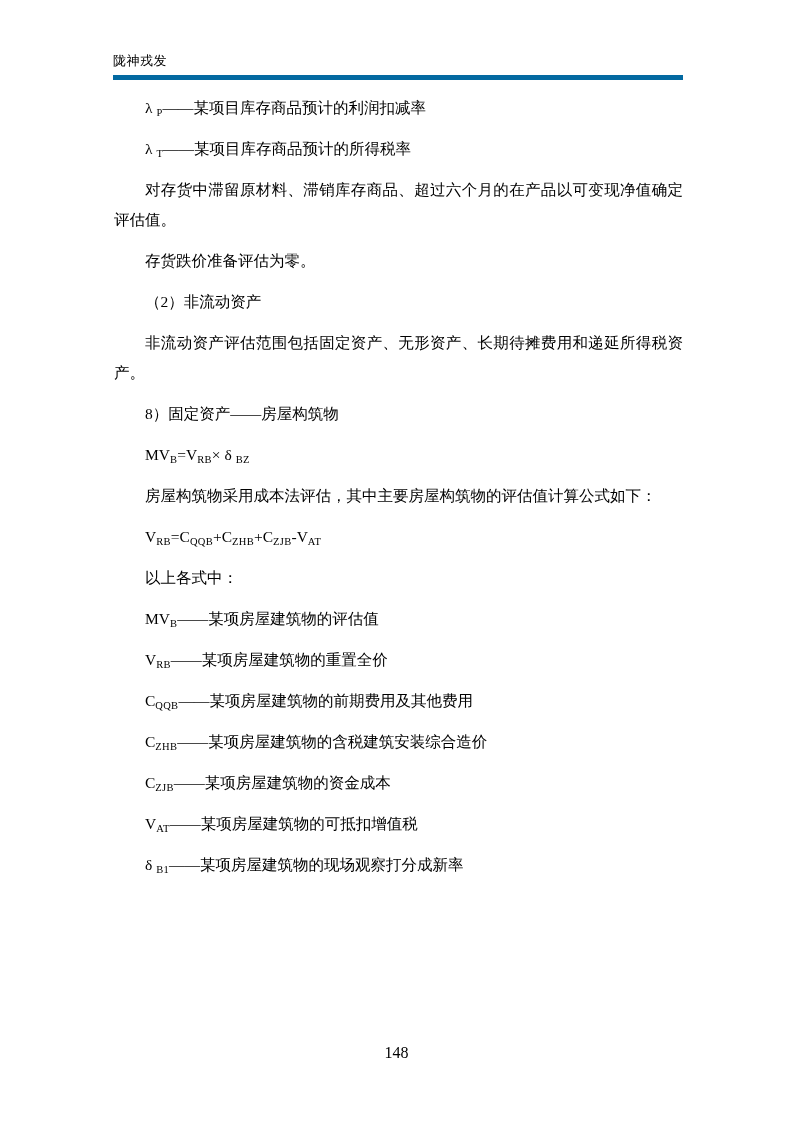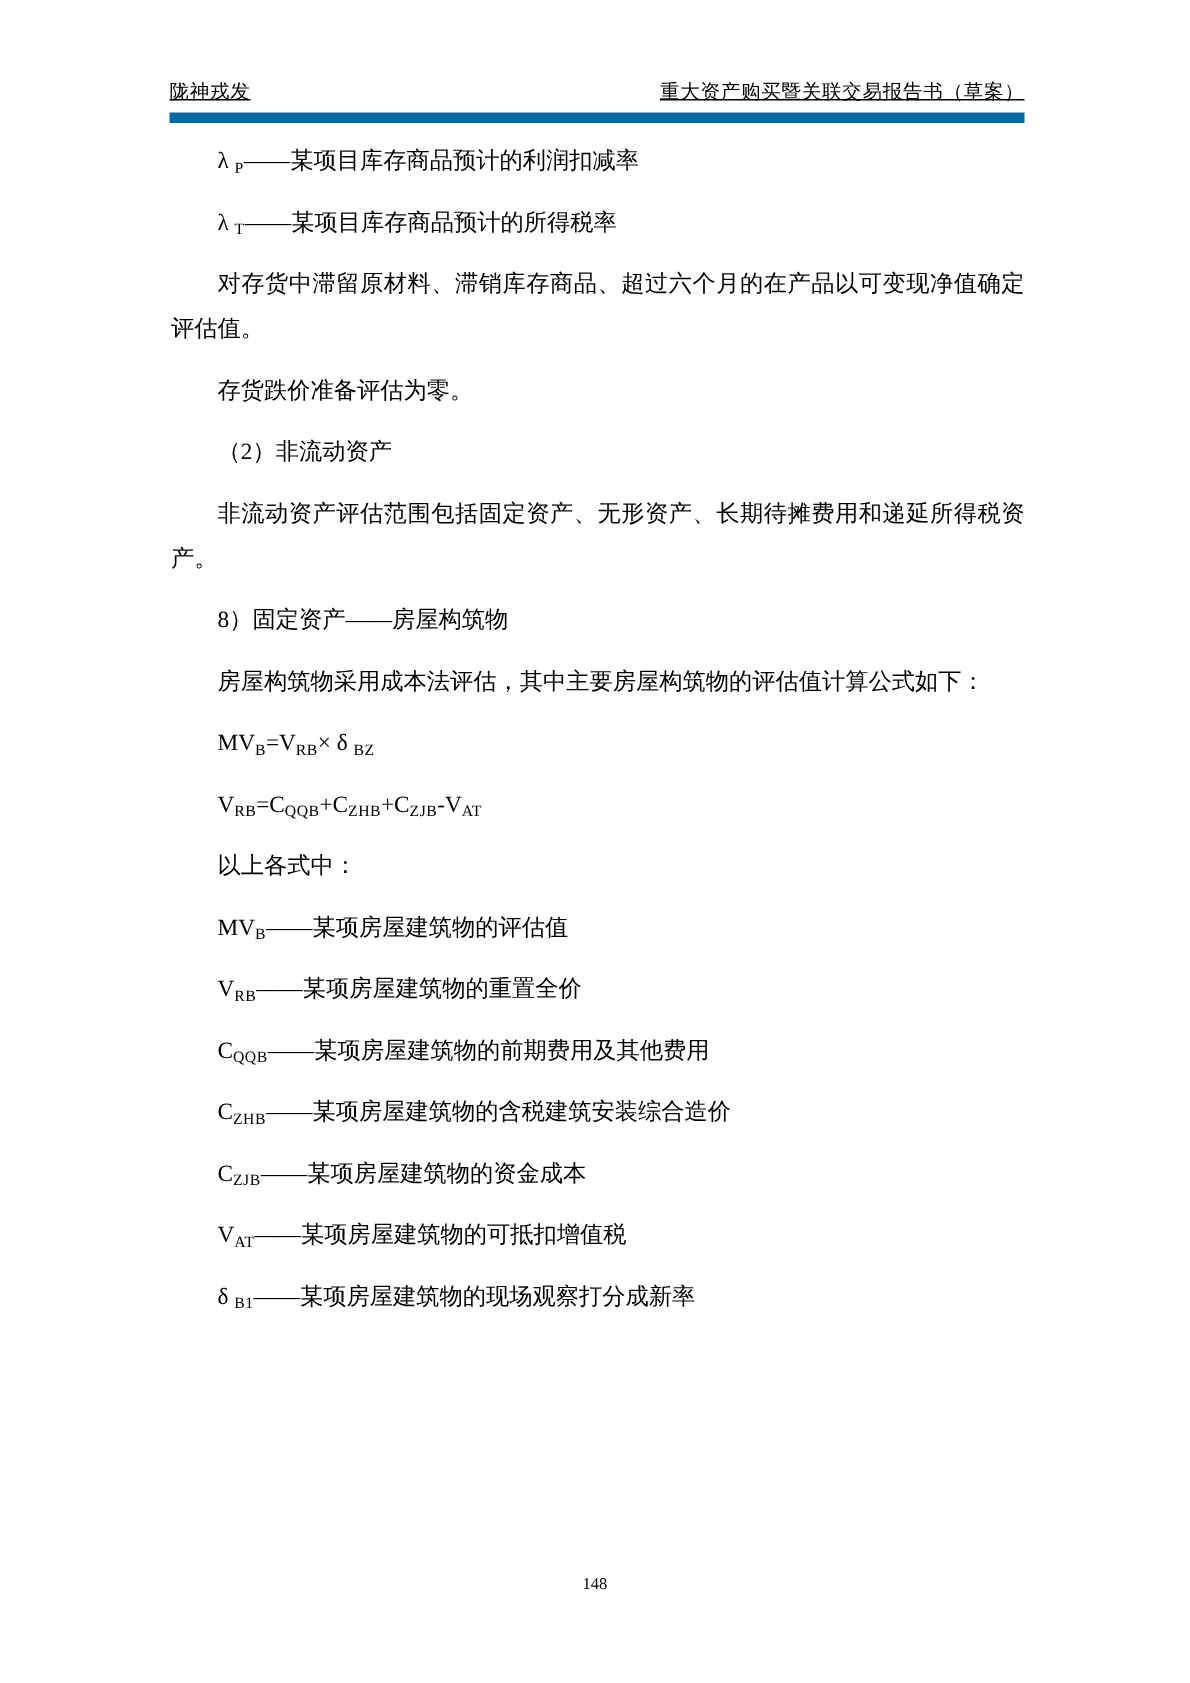--- a/index.html
+++ b/index.html
@@ -21,22 +21,21 @@
     position: absolute;
     top: 52px;
     left: 113px;
     right: 110px;
     display: flex;
     justify-content: space-between;
     align-items: flex-end;
     font-size: 13px;
     letter-spacing: 0.5px;
     padding-bottom: 5px;
-    border-bottom: 7px solid #0369a1;
-    text-decoration: underline;
+    border-bottom: 5px solid #0369a1;
   }
   .header .left { white-space: nowrap; }
   .header .right { white-space: nowrap; }
   .doc-body {
     position: absolute;
     top: 93px;
     left: 114px;
     right: 110px;
     font-size: 15.5px;
   }
@@ -52,43 +51,42 @@
     line-height: 0;
     vertical-align: -3px;
     letter-spacing: 0.3px;
   }
   .footer {
     position: absolute;
     bottom: 60px;
     left: 0;
     right: 0;
     text-align: center;
-    font-size: 11px;
+    font-size: 16px;
   }
 </style>
 </head>
 <body>
 
 <div class="page">
 
   <div class="header">
     <span class="left">陇神戎发</span>
-    <span class="right">重大资产购买暨关联交易报告书（草案）</span>
   </div>
 
   <div class="doc-body">
       <p class="para"><span>λ </span><sub>P</sub><span>——某项目库存商品预计的利润扣减率</span></p>
       <p class="para"><span>λ </span><sub>T</sub><span>——某项目库存商品预计的所得税率</span></p>
       <p class="para"><span>对存货中滞留原材料、滞销库存商品、超过六个月的在产品以可变现净值确定评估值。</span></p>
       <p class="para"><span>存货跌价准备评估为零。</span></p>
       <p class="para"><span>（2）非流动资产</span></p>
       <p class="para"><span>非流动资产评估范围包括固定资产、无形资产、长期待摊费用和递延所得税资产。</span></p>
       <p class="para"><span>8）固定资产——房屋构筑物</span></p>
+      <p class="para"><span>MV</span><sub>B</sub><span>=V</span><sub>RB</sub><span>× δ </span><sub>BZ</sub></p>
       <p class="para"><span>房屋构筑物采用成本法评估，其中主要房屋构筑物的评估值计算公式如下：</span></p>
-      <p class="para"><span>MV</span><sub>B</sub><span>=V</span><sub>RB</sub><span>× δ </span><sub>BZ</sub></p>
       <p class="para"><span>V</span><sub>RB</sub><span>=C</span><sub>QQB</sub><span>+C</span><sub>ZHB</sub><span>+C</span><sub>ZJB</sub><span>-V</span><sub>AT</sub></p>
       <p class="para"><span>以上各式中：</span></p>
       <p class="para"><span>MV</span><sub>B</sub><span>——某项房屋建筑物的评估值</span></p>
       <p class="para"><span>V</span><sub>RB</sub><span>——某项房屋建筑物的重置全价</span></p>
       <p class="para"><span>C</span><sub>QQB</sub><span>——某项房屋建筑物的前期费用及其他费用</span></p>
       <p class="para"><span>C</span><sub>ZHB</sub><span>——某项房屋建筑物的含税建筑安装综合造价</span></p>
       <p class="para"><span>C</span><sub>ZJB</sub><span>——某项房屋建筑物的资金成本</span></p>
       <p class="para"><span>V</span><sub>AT</sub><span>——某项房屋建筑物的可抵扣增值税</span></p>
       <p class="para"><span>δ </span><sub>B1</sub><span>——某项房屋建筑物的现场观察打分成新率</span></p>
     </div>

